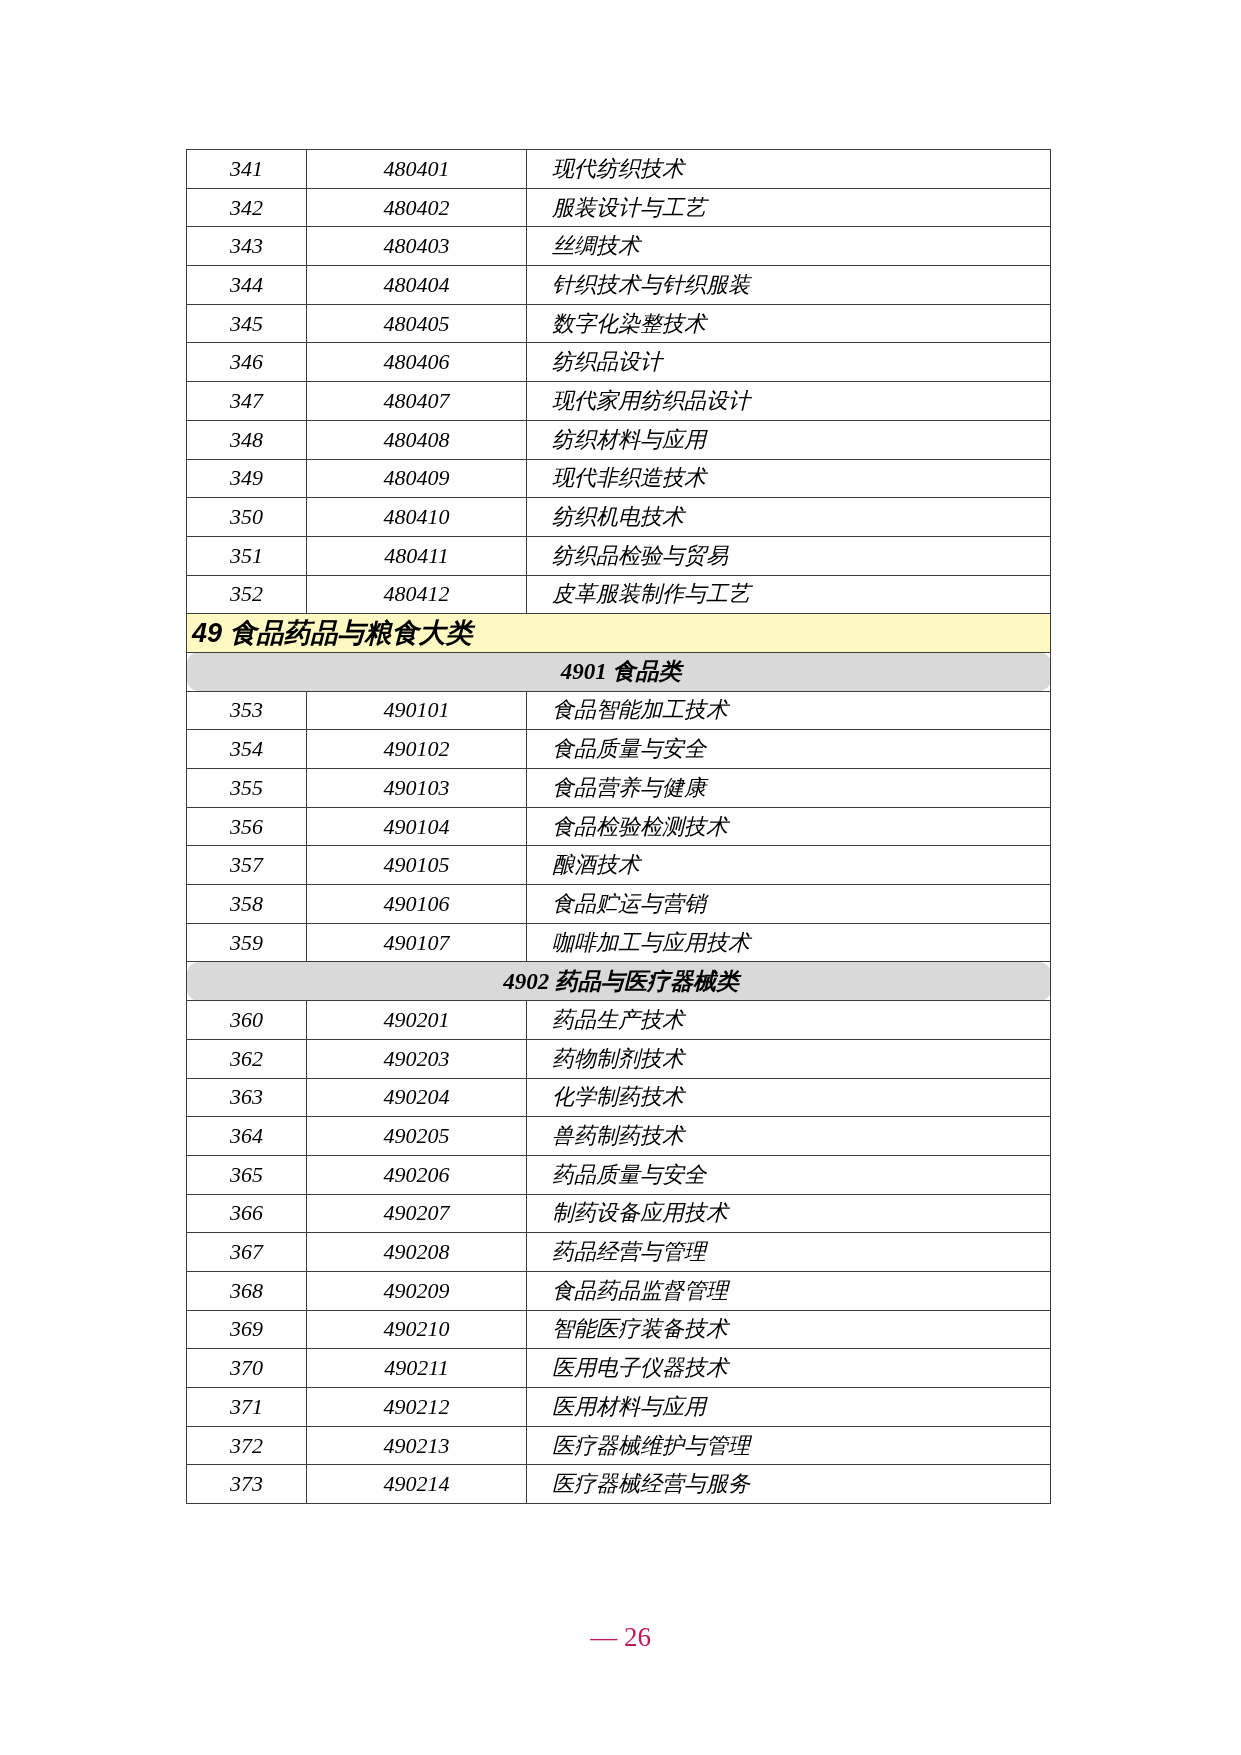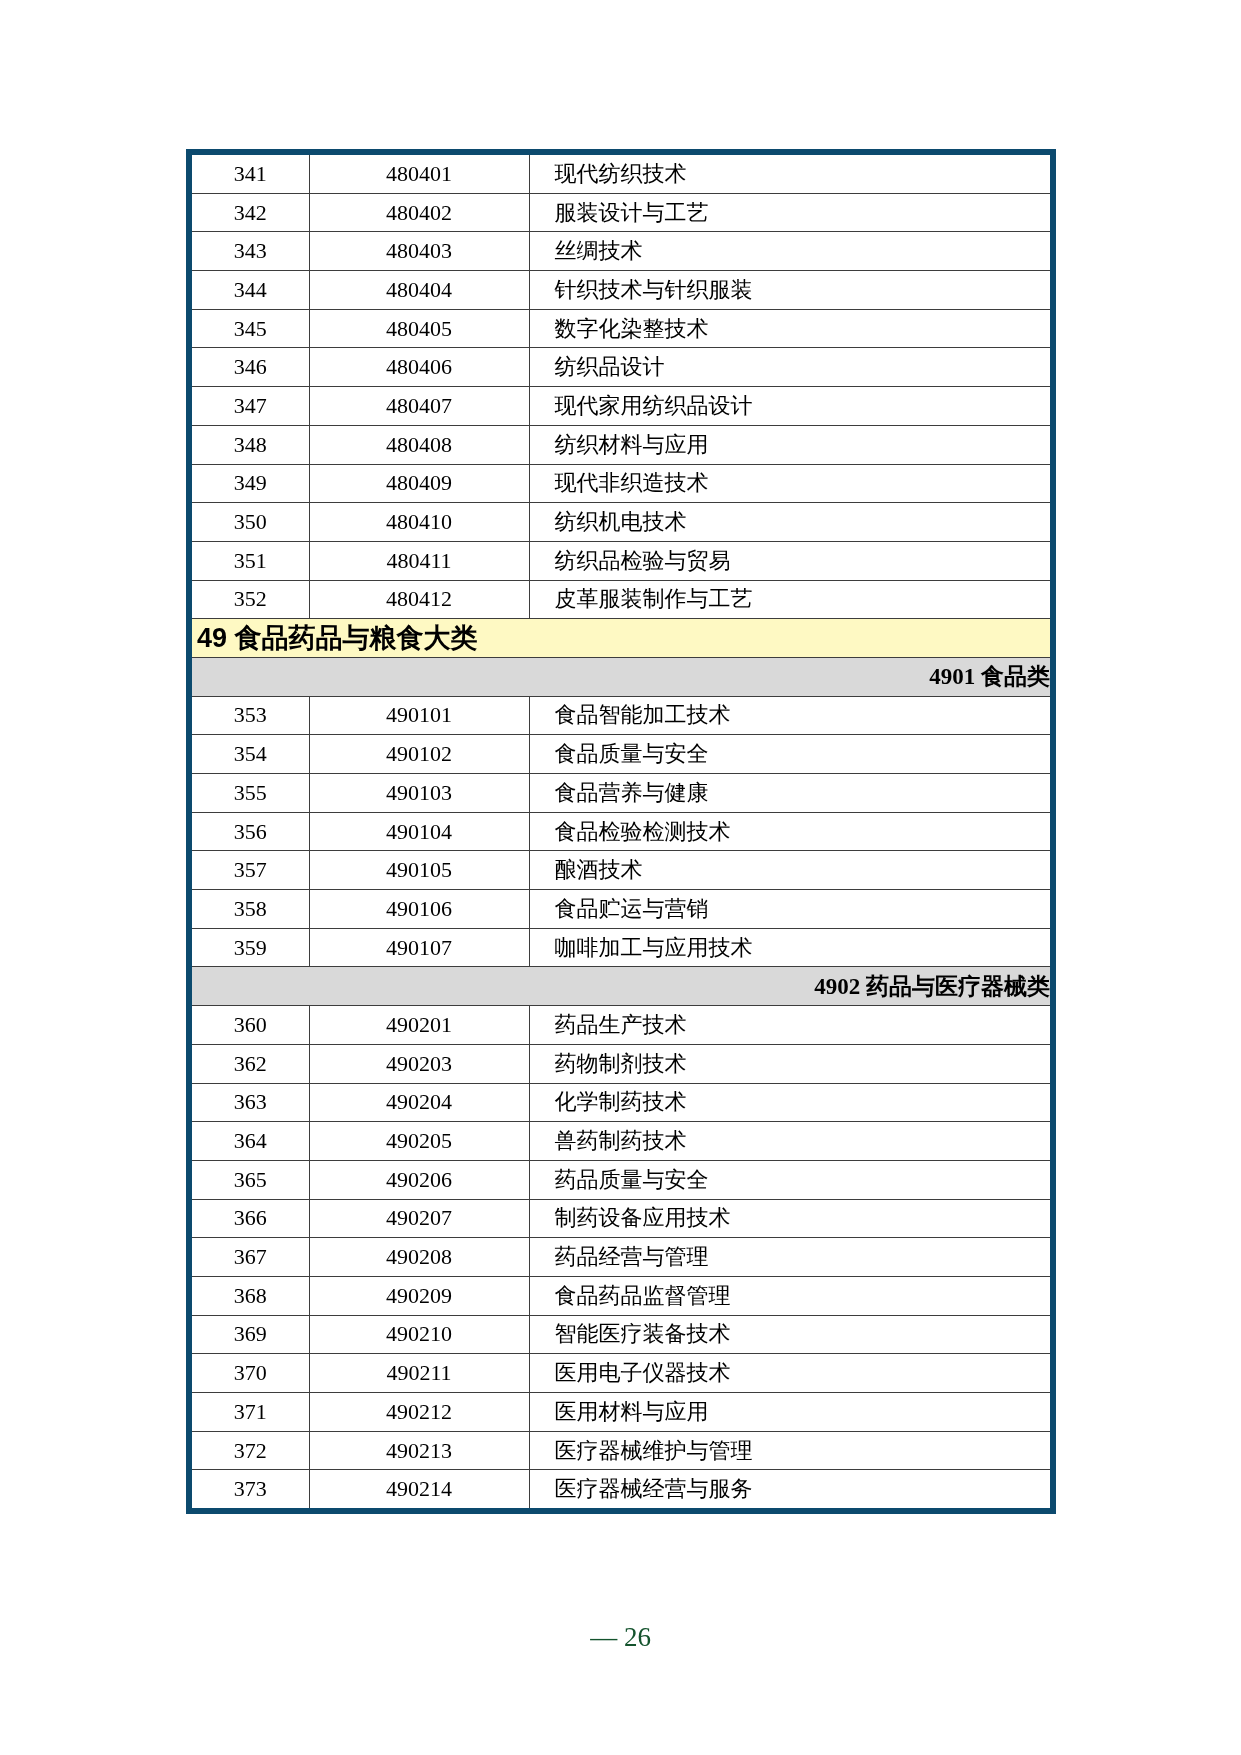--- a/index.html
+++ b/index.html
@@ -11,21 +11,22 @@
     color: #000;
   }
   .page { position: absolute; inset: 0; }
 
   table.majors-table {
     position: absolute;
     left: 186px; top: 149px;
     width: 864px;
     border-collapse: collapse;
     table-layout: fixed;
-    border: 6px solid #0c4a6e;
+    border: 1px solid #0c4a6e;
+    font-style: italic;
   }
   col.c1 { width: 120px; }
   col.c2 { width: 220px; }
   col.c3 { width: 524px; }
 
   td {
     border: 1px solid #3d3d3d;
     height: 37.7px;
     font-size: 22px;
     line-height: 1;
@@ -44,30 +45,31 @@
     font-size: 27px;
     padding-left: 5px;
     text-align: left;
   }
   tr.minor td {
     background: #d9d9d9;
     font-family: "Liberation Serif", serif;
     font-weight: bold;
     font-size: 23px;
     padding-left: 5px;
-    text-align: right;
+    text-align: center;
+    border-radius: 12px;
   }
 
   .footer {
     position: absolute;
     left: 0; top: 1622px;
     width: 100%;
     text-align: center;
     font-size: 27px;
-    color: #14532d;
+    color: #be185d;
     font-family: "Liberation Serif", serif;
   }
 </style>
 </head>
 <body>
 
 <div class="page">
 
   <table class="majors-table">
     <colgroup>

